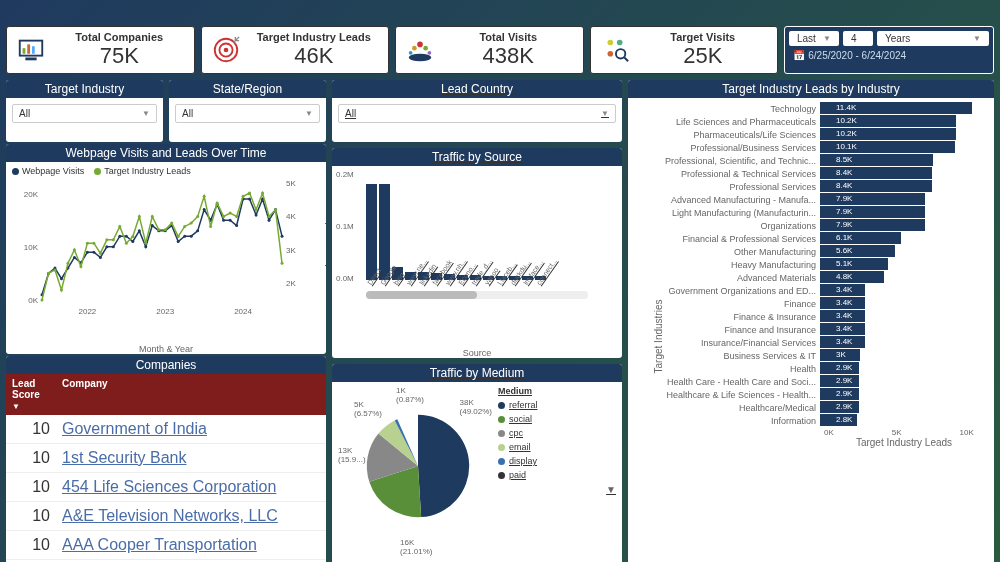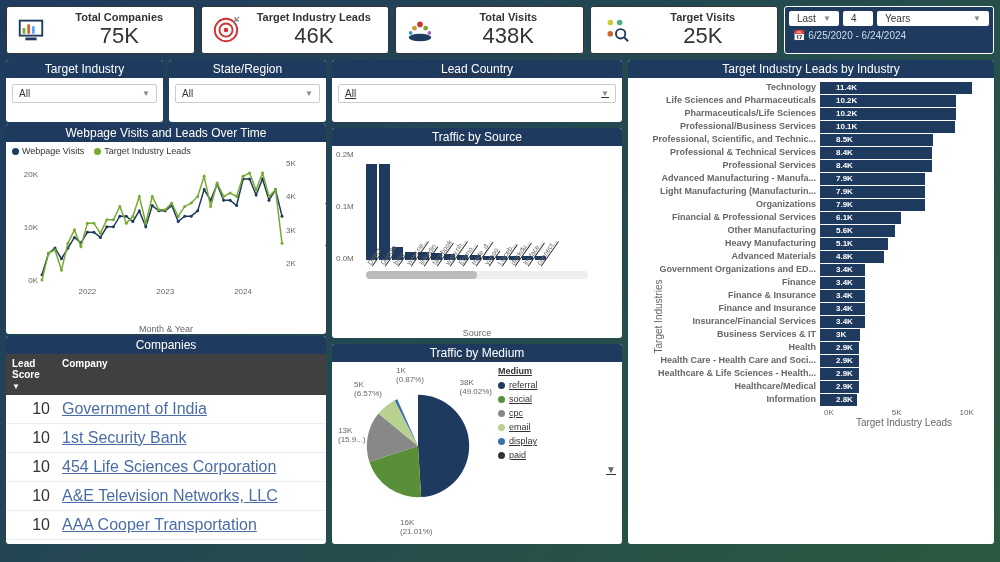--- a/index.html
+++ b/index.html
@@ -1,20 +1,20 @@
 <!DOCTYPE html>
 <html><head>
 <meta charset="utf-8">
 <style>
 * { margin: 0; padding: 0; box-sizing: border-box; font-family: "Segoe UI", Arial, sans-serif; }
 body { background: #1f3a5f; width: 1000px; height: 562px; overflow: hidden; font-size: 11px; color: #333; position: relative; }
 .bg-grad { position: absolute; inset: 0; background: linear-gradient(135deg, #1f3a5f 0%, #2a5a3f 100%); z-index: -1; }
 
 
-.kpi-row { display: flex; gap: 6px; padding: 6px; }
+.kpi-row { display: flex; gap: 6px; padding: 6px; margin-top: 20px; }
 .kpi-card { flex: 1; background: #fff; border: 1px solid #333; border-radius: 3px; display: flex; align-items: center; padding: 4px 8px; }
 .kpi-icon { width: 32px; height: 32px; margin-right: 6px; display: flex; align-items: center; justify-content: center; }
 .kpi-text { flex: 1; text-align: center; }
 .kpi-label { font-size: 11px; font-weight: bold; color: #333; }
 .kpi-value { font-size: 22px; font-weight: 300; color: #333; }
 
 .date-box { width: 210px; background: #1f3a5f; border: 1px solid #fff; border-radius: 3px; padding: 4px; }
 .date-row { display: flex; gap: 4px; margin-bottom: 4px; }
 .date-sel { background: #fff; border-radius: 2px; display: flex; align-items: center; justify-content: space-between; padding: 2px 8px; font-size: 10px; cursor: pointer; }
 .date-sel.w1 { width: 50px; } .date-sel.w2 { width: 30px; } .date-sel.w3 { flex: 1; }
@@ -30,21 +30,21 @@
 .filter-card { flex: 1; background: #fff; border-radius: 3px; display: flex; flex-direction: column; }
 
 .panel { background: #fff; border-radius: 3px; display: flex; flex-direction: column; }
 .panel-hdr { background: #1f3a5f; color: #fff; text-align: center; font-size: 12px; padding: 2px 4px; border-radius: 3px 3px 0 0; }
 .panel-body { flex: 1; padding: 4px 6px; overflow: hidden; position: relative; }
 
 .filter-sel { margin: 6px; border: 1px solid #ccc; border-radius: 2px; display: flex; align-items: center; justify-content: space-between; padding: 3px 6px; font-size: 10px; cursor: pointer; }
 .chev { font-size: 8px; color: #888; }
 
 
-.co-hdr { background: #404040; color: #fff; display: flex; font-size: 10px; font-weight: bold; }
+.co-hdr { background: #7f1d1d; color: #fff; display: flex; font-size: 10px; font-weight: bold; }
 .co-hdr div { padding: 4px 6px; }
 .co-col1 { width: 50px; } .co-col2 { flex: 1; }
 .co-row { display: flex; border-bottom: 1px solid #eee; font-size: 16px; }
 .co-row div { padding: 5px 6px; }
 .co-link { color: #4a6da7; text-decoration: underline; cursor: pointer; }
 
 
 .legend { font-size: 9px; display: flex; gap: 10px; margin-bottom: 2px; }
 .legend-item { display: flex; align-items: center; gap: 3px; }
 .dot { width: 7px; height: 7px; border-radius: 50%; display: inline-block; }
@@ -60,21 +60,21 @@
 .ytick { position: absolute; left: 4px; font-size: 8px; color: #666; }
 
 
 .pie-wrap { display: flex; }
 .pie-svg { width: 160px; height: 160px; }
 .pie-leg { flex: 1; font-size: 9px; }
 .pie-leg-item { display: flex; align-items: center; gap: 4px; margin-bottom: 4px; }
 .pie-ann { position: absolute; font-size: 8px; color: #666; }
 
 
-.hbar-row { display: flex; align-items: flex-start; margin-bottom: 1px; font-weight: bold; }
+.hbar-row { display: flex; align-items: flex-end; margin-bottom: 1px; }
 .hbar-lbl { width: 180px; text-align: right; font-size: 9px; padding-right: 4px; white-space: nowrap; overflow: hidden; text-overflow: ellipsis; color: #666; }
 .hbar-track { flex: 1; position: relative; }
 .hbar { background: #1f3a5f; height: 12px; color: #fff; font-size: 8px; padding-left: 16px; line-height: 12px; }
 .hbar-axis { display: flex; margin-left: 184px; font-size: 8px; color: #666; gap: 58px; margin-top: 2px; }
 .yaxis-lbl { position: absolute; left: -6px; top: 50%; transform: rotate(-90deg); font-size: 10px; color: #666; }
 
 .sort-arr { font-size: 8px; }
 .scrollbar-h { height: 8px; background: #eee; border-radius: 4px; margin: 2px 28px 2px 28px; position: relative; }
 .scrollbar-h::after { content: ""; position: absolute; left: 0; width: 50%; height: 100%; background: #bbb; border-radius: 4px; }
 </style>

